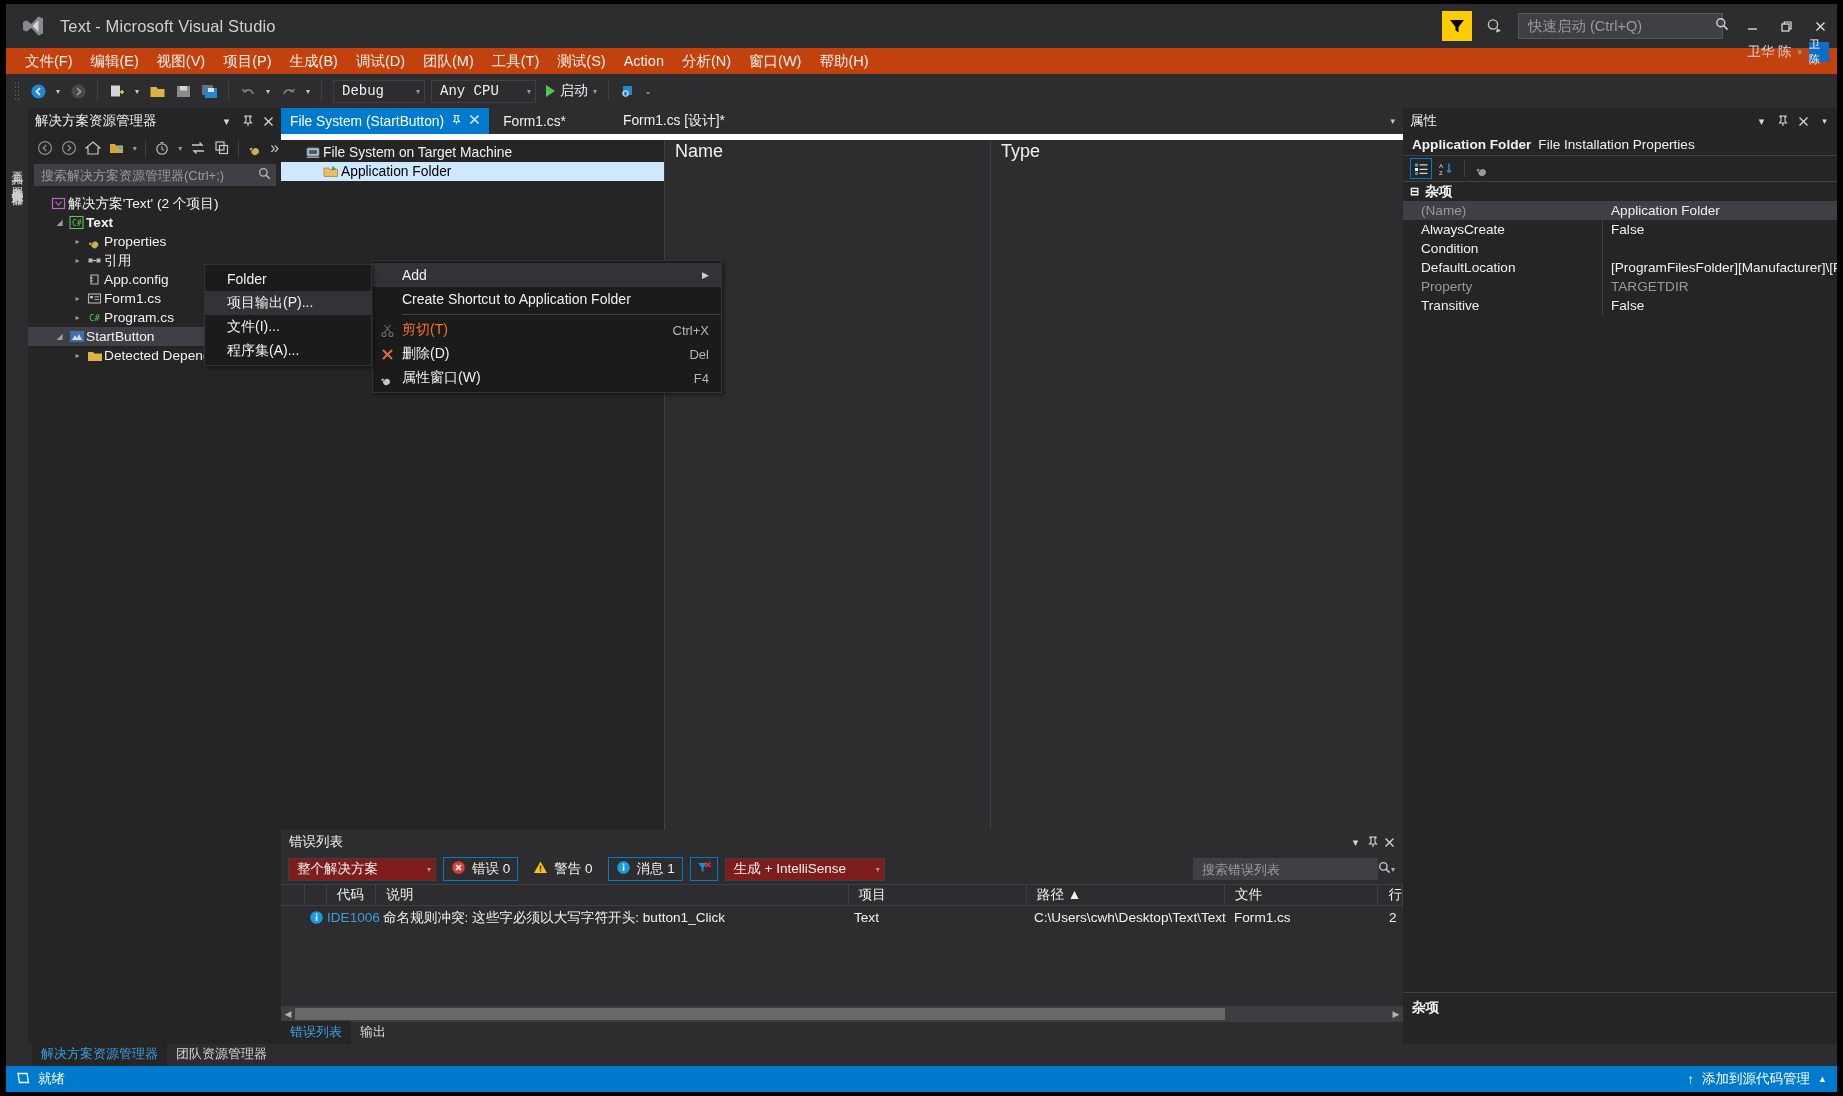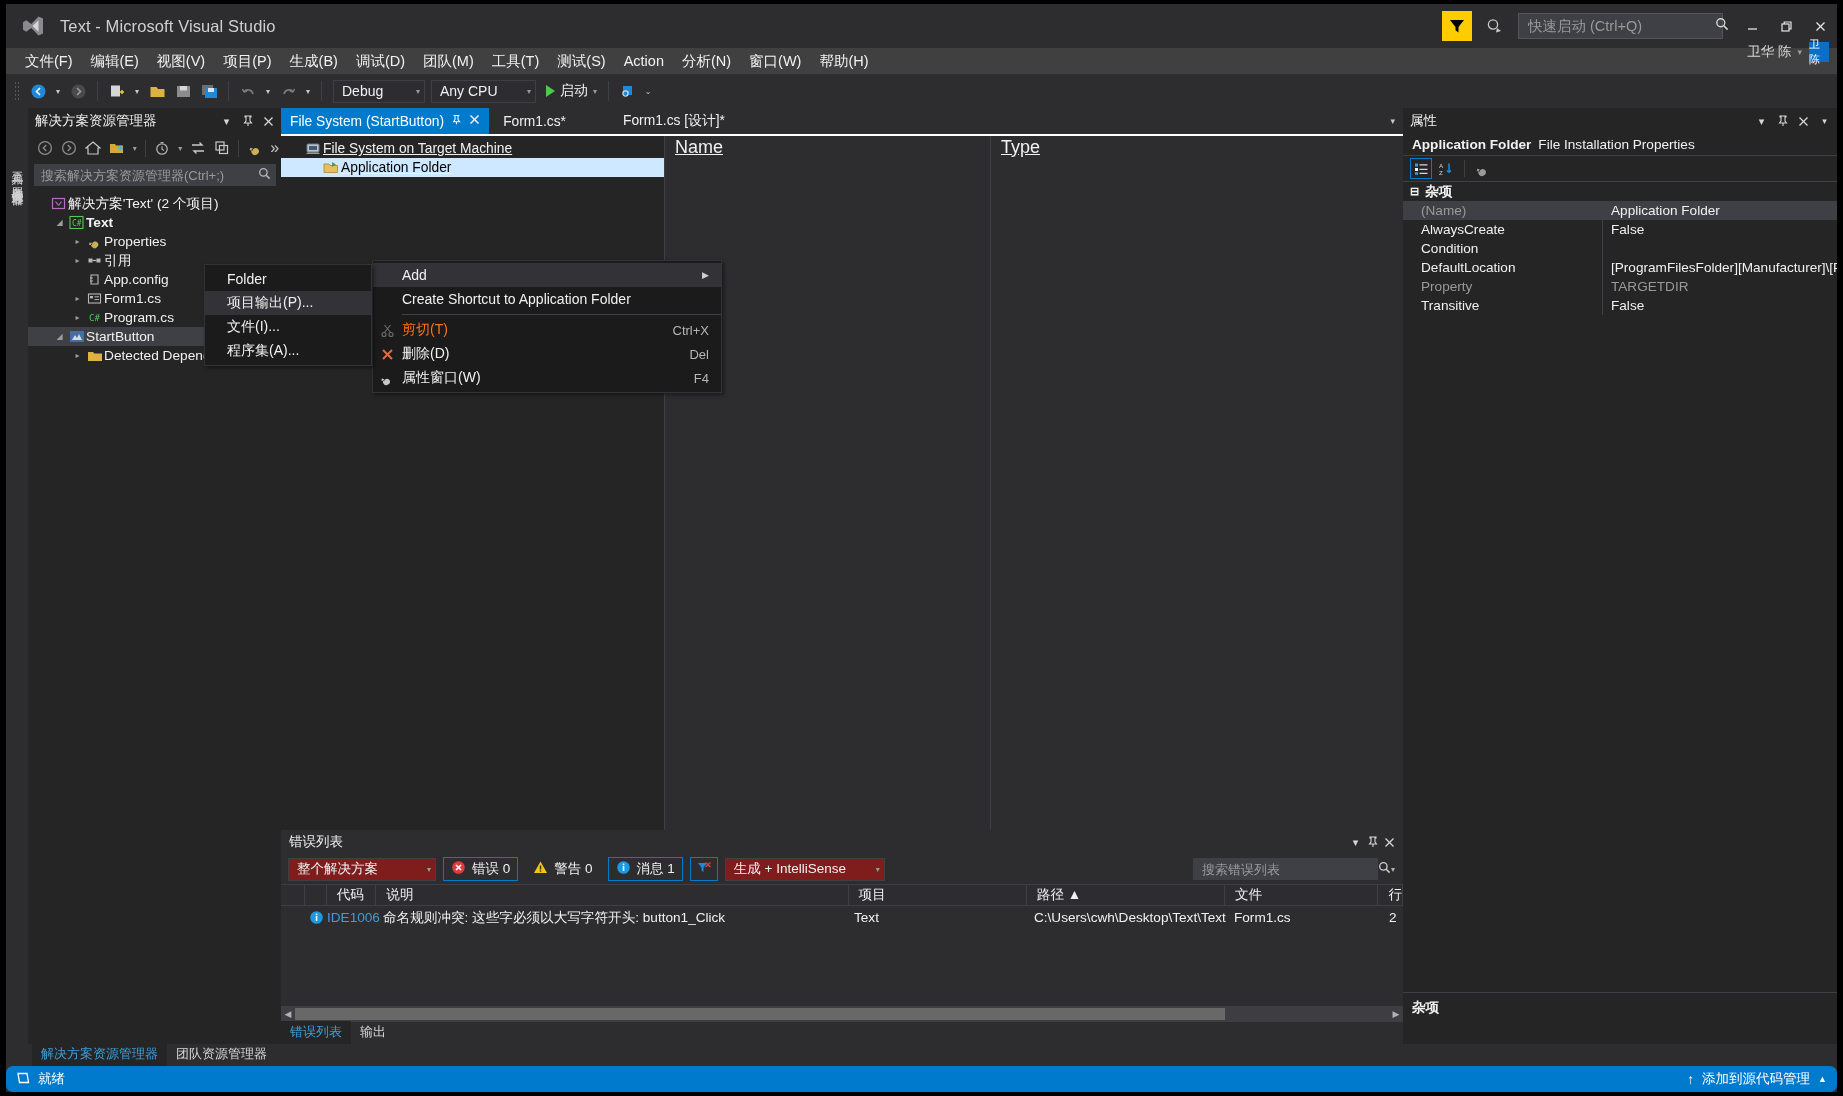--- a/index.html
+++ b/index.html
@@ -59,21 +59,21 @@
   }
   .avatar-sq {
     width: 20px; height: 20px; background: #0d6ec7; color: #fff;
     font-size: 11px; display:flex; align-items:center; justify-content:center;
     margin-left: 7px;
   }
 
   
   .menubar {
     height: 26px; display: flex; align-items: center;
-    padding-left: 10px; flex: 0 0 auto; background: #404040;
+    padding-left: 10px; flex: 0 0 auto; background: #c2410c;
   }
   .menu-item {
     font-size: 14.5px; color: #f1f1f1; padding: 3px 9px; white-space: nowrap;
   }
 
   
   .toolbar {
     height: 34px; background: #2d2d30; display: flex; align-items: center;
     padding-left: 8px; gap: 2px; flex: 0 0 auto;
   }
@@ -81,21 +81,21 @@
     background-image: radial-gradient(#5a5a5e 1px, transparent 1px);
     background-size: 3px 4px; opacity: .9; }
   .tbtn { width: 24px; height: 24px; display:flex; align-items:center; justify-content:center; color:#c8c8c8; }
   .tb-sep { width: 1px; height: 20px; background: #3f3f46; margin: 0 5px; }
   .tb-caret { width: 12px; height: 24px; display:flex; align-items:center; justify-content:center; color:#c8c8c8; font-size: 8px;}
   .combo {
     height: 23px; border: 1px solid #3f3f46; background: #2d2d30;
     display: flex; align-items: center; padding: 0 4px 0 8px;
     font-size: 14px; color: #f1f1f1; margin-left: 4px;
   }
-  .combo .cv { flex: 1; }
+  .combo .cv { flex: 1; font-family: Liberation Mono, monospace; }
   .combo .ca { color: #9a9a9a; font-size: 8px; margin-left: 8px; }
   .start-btn {
     display: flex; align-items: center; gap: 5px;
     padding: 0 4px 0 8px; height: 24px; font-size: 14px; color: #f1f1f1;
   }
   .tri { width:0;height:0;border-left:9px solid #4ec94e;border-top:6px solid transparent;border-bottom:6px solid transparent;}
 
   
   .body { flex: 1 1 auto; display: flex; min-height: 0; position: relative; }
 
@@ -157,21 +157,21 @@
   .dtab {
     display: flex; align-items: center; gap: 7px; padding: 0 9px;
     font-size: 13.8px; color: #f1f1f1; background: #2d2d30;
   }
   .dtab.active { background: #007acc; color: #fff; }
   .dtab .pin, .dtab .x { font-size: 12px; opacity: .95; }
   .tabstrip-right {
     margin-left: auto; display: flex; align-items: center; padding-right: 8px;
     color: #c8c8c8; font-size: 9px;
   }
-  .doc-area { flex: 1 1 auto; display: flex; min-height: 0; border-top: 2px solid #ffffff; text-decoration: underline; }
+  .doc-area { flex: 1 1 auto; display: flex; min-height: 0; border-top: 6px solid #ffffff; }
   .fs-tree-pane {
     width: 384px; background: #252526; border-right: 1px solid #3f3f46;
     position: relative;
   }
   .fs-tree { font-size: 13.8px; padding-top: 3px; }
   .fs-node { display:flex; align-items:center; height: 19px; padding-left: 6px; }
   .fs-node.sel { background: #cde8ff; color:#000; }
   .fs-node .ticon { width: 21px; }
   .fs-list-pane { flex: 1 1 auto; background: #2d2d30; display:flex; flex-direction: column; }
   .fs-cols { display: flex; height: 22px; align-items: center; font-size: 18px; }
@@ -234,21 +234,21 @@
     margin-top: auto; border-top: 1px solid #3f3f46; height: 52px;
     padding: 6px 9px; font-size: 13.6px; font-weight: bold;
   }
 
   
   .bottom-tabs { height: 22px; display:flex; align-items:flex-end; background:#2d2d30; flex:0 0 auto;}
   .btab { font-size:13px; padding: 2px 9px 3px 9px; color:#d6d6d6; }
   .btab.active { background:#252526; color:#3c9dd8; }
   .statusbar {
     height: 26px; background: #007acc; display:flex; align-items:center;
-    padding: 0 10px; font-size: 13.5px; color:#fff; flex:0 0 auto;border-radius:7px;
+    padding: 0 10px; font-size: 13.5px; color:#fff; flex:0 0 auto;
   }
   .status-right { margin-left:auto; display:flex; align-items:center; gap:8px; }
 
   
   .ctx {
     position: absolute; background: #1b1b1c; border: 1px solid #333337;
     font-size: 14px; color: #f1f1f1; padding: 2px 0; z-index: 50;
     box-shadow: 2px 2px 4px rgba(0,0,0,.45);
   }
   .ctx-item {

